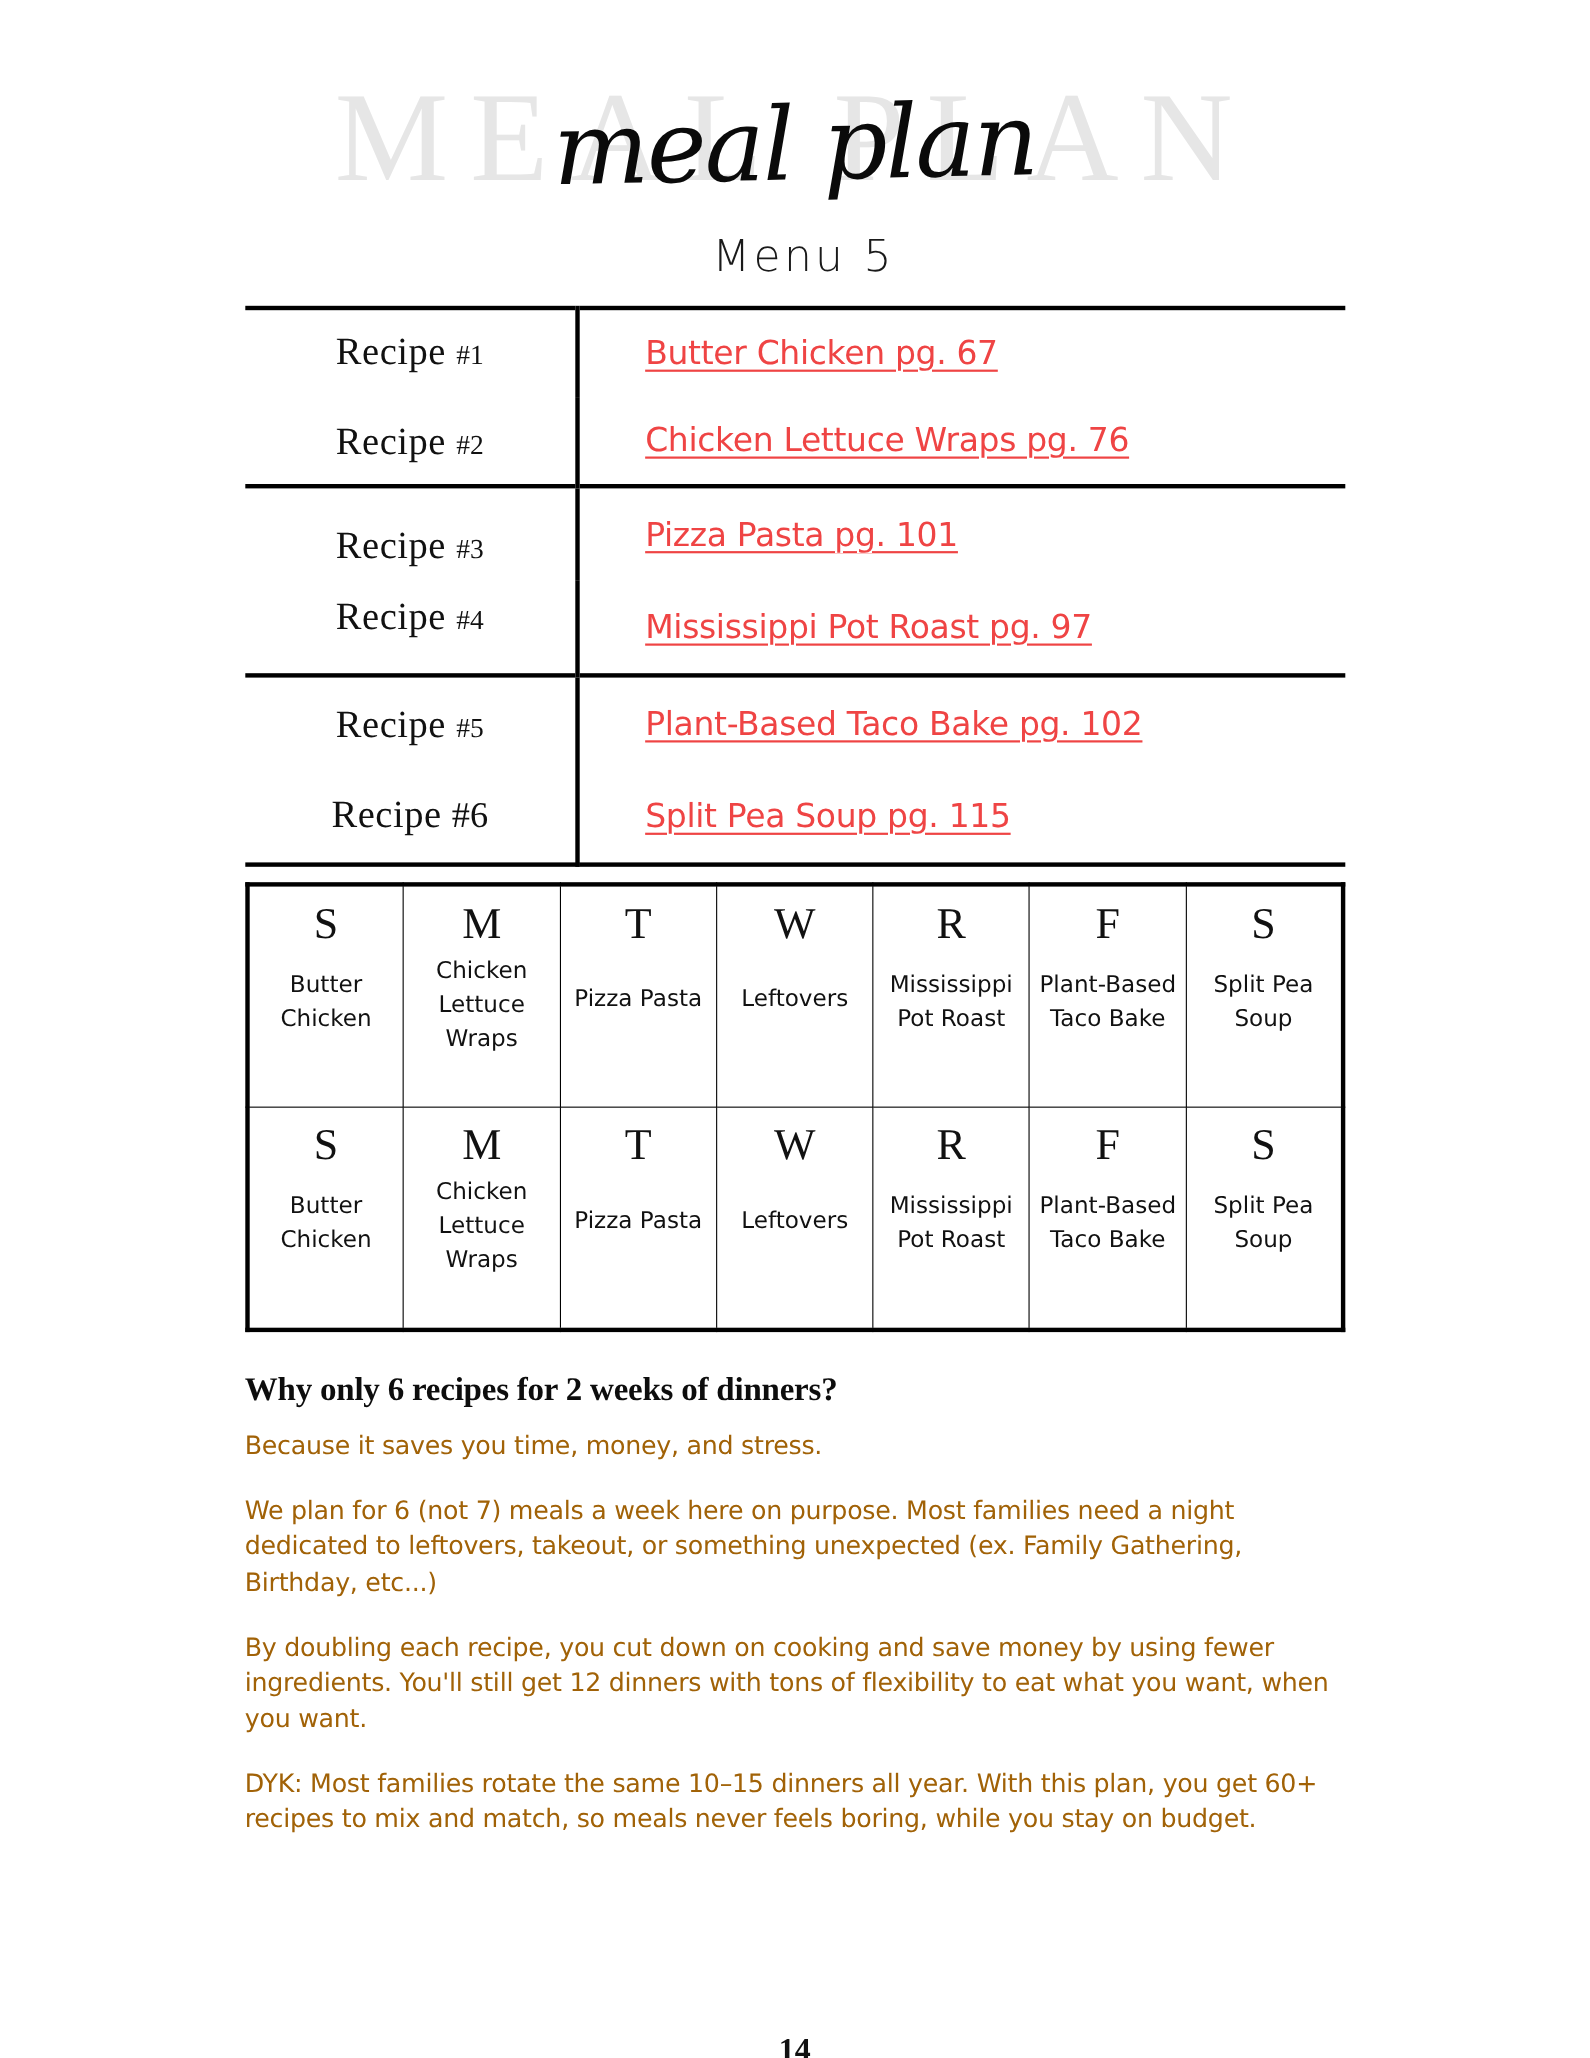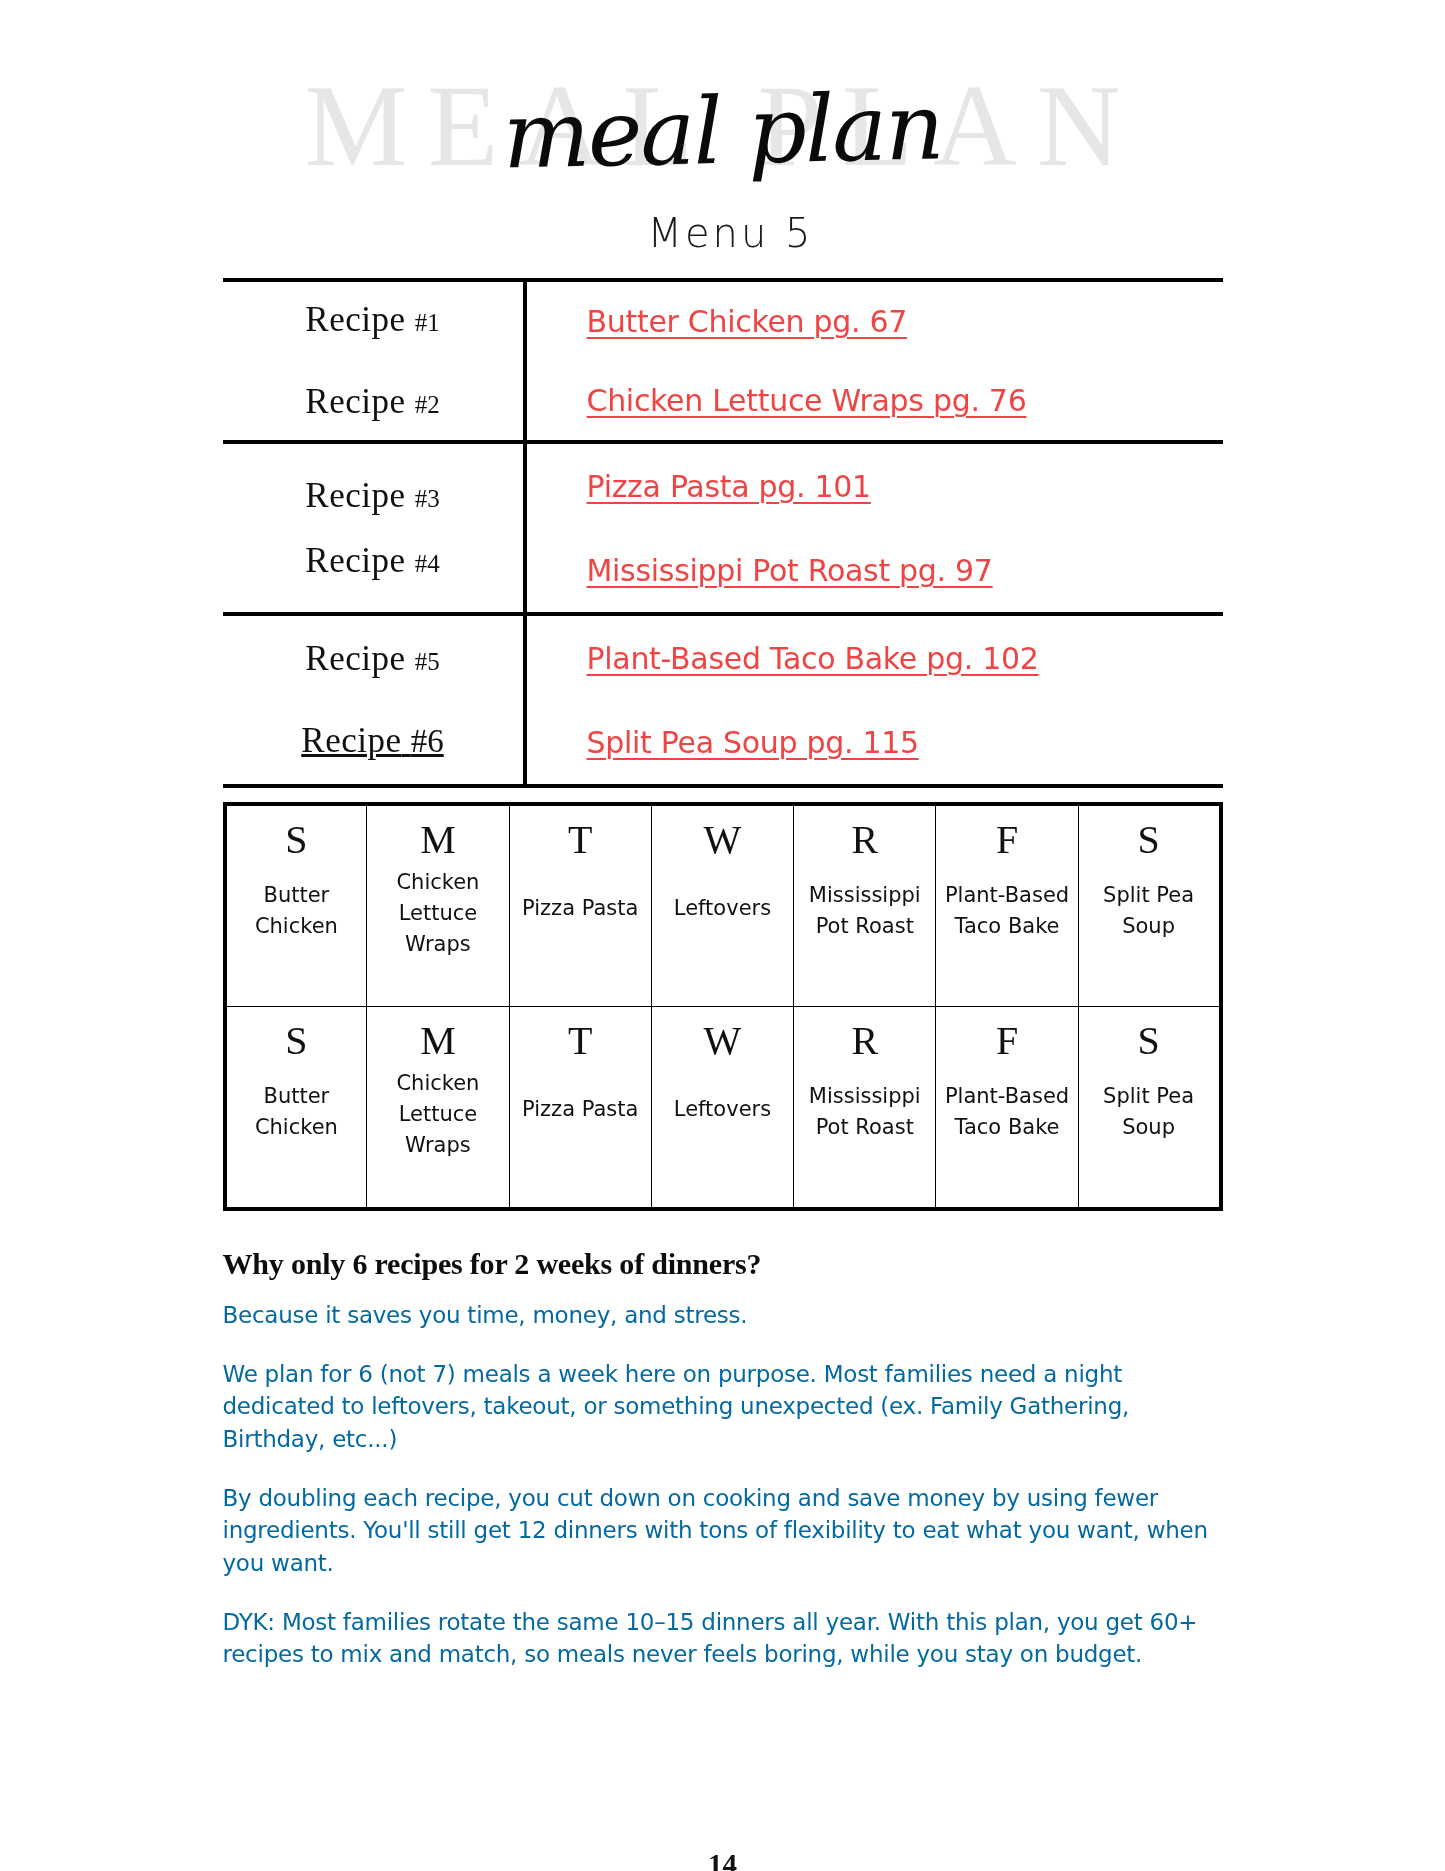--- a/index.html
+++ b/index.html
@@ -177,21 +177,21 @@
     font-weight: bold;
     font-size: 30px;
     margin: 0 0 18px 0;
     color: #0d0d0d;
     letter-spacing: -0.2px;
   }
   .notes p {
     font-family: "DejaVu Sans", sans-serif;
     font-size: 23px;
     line-height: 1.42;
-    color: #0369a1;
+    color: #a16207;
     margin: 0 0 26px 0;
     letter-spacing: -0.25px;
   }
   .notes p:last-child {
     margin-bottom: 0;
   }
 
   .page-number {
     position: absolute;
     bottom: 58px;
@@ -259,21 +259,21 @@
           <span class="recipe-value">Mississippi Pot Roast pg. 97</span>
         </td>
       </tr>
 
       <tr class="rt-section">
         <td class="rt-label-cell rt-row-h tall" rowspan="2" style="border-bottom: 4px solid rgb(0, 0, 0);">
           <div class="recipe-label">
             <span>Recipe</span>
             <span class="num">#5</span>
           </div>
-          <div class="recipe-label" style="margin-top:42px;text-decoration:underline;">
+          <div class="recipe-label" style="margin-top:42px;">
             <span>Recipe</span>
             <span class="num big">#6</span>
           </div>
         </td>
         <td class="rt-value-cell rt-row-h tall">
           <span class="recipe-value">Plant-Based Taco Bake pg. 102</span>
         </td>
       </tr>
       <tr class="last-sec">
         <td class="rt-value-cell rt-row-h tall" style="border-bottom:4px solid #000;">

